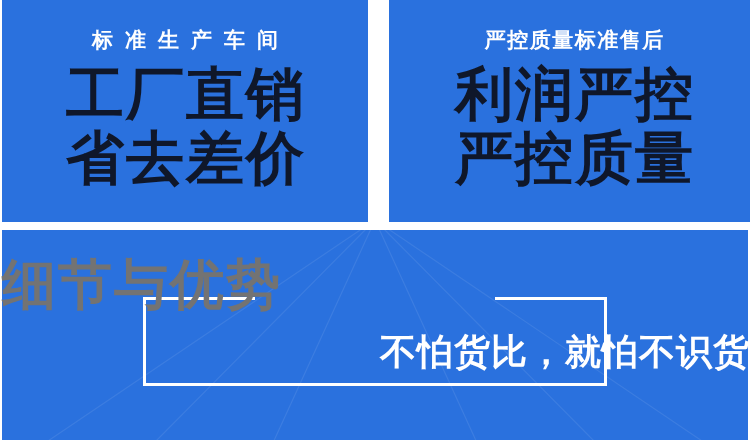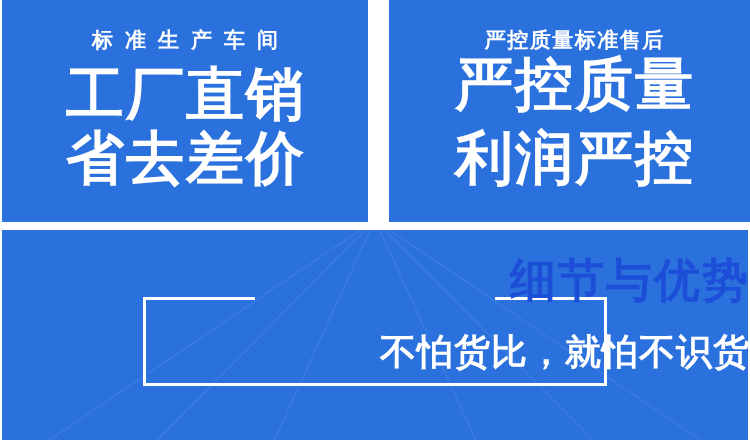--- a/index.html
+++ b/index.html
@@ -88,21 +88,21 @@
     margin-top: 30px;
   }
 
   .headline {
     font-weight: bold;
     font-size: 58px;
     line-height: 1.03;
     letter-spacing: 2px;
     text-indent: 2px;
     white-space: nowrap;
-    color: #ffffff;
+    color: #0f172a;
   }
   .headline.l1 { margin-top: 14px; }
   .headline.l2 { margin-top: 4px; }
 
   
   .frame {
     position: absolute;
     left: 143px;
     top: 297px;
     width: 464px;
@@ -119,27 +119,27 @@
     background: #ffffff;
   }
   .frame-top-left-seg  { left: -3px;  width: 112px; }
   .frame-top-right-seg { right: -3px; width: 112px; }
 
   .bottom-title {
     position: absolute;
     left: 0;
     right: 0;
     top: 258px;
-    text-align: right;
-    font-size: 46px;
+    text-align: left;
+    font-size: 54px;
     font-weight: bold;
     line-height: 1;
     letter-spacing: 2px;
     text-indent: 2px;
-    color: #1d4ed8;
+    color: #737373;
     white-space: nowrap;
   }
   .bottom-sub {
     position: absolute;
     left: 0;
     right: 0;
     top: 334px;
     text-align: right;
     font-size: 36px;
     font-weight: bold;
@@ -159,22 +159,22 @@
     <div class="panel-inner">
       <div class="eyebrow eyebrow-spaced">标准生产车间</div>
       <div class="headline l1">工厂直销</div>
       <div class="headline l2">省去差价</div>
     </div>
   </div>
 
   <div class="panel panel-top-right">
     <div class="panel-inner">
       <div class="eyebrow eyebrow-tight">严控质量标准售后</div>
+      <div class="headline l1">利润严控</div>
       <div class="headline l2">严控质量</div>
-      <div class="headline l1">利润严控</div>
     </div>
   </div>
 
   <div class="panel panel-bottom">
     <svg class="rays" viewBox="0 0 746 210" preserveAspectRatio="none">
       <line x1="373" y1="-10" x2="150" y2="215"></line>
       <line x1="373" y1="-10" x2="596" y2="215"></line>
       <line x1="373" y1="-10" x2="40" y2="215"></line>
       <line x1="373" y1="-10" x2="706" y2="215"></line>
       <line x1="373" y1="-10" x2="270" y2="215"></line>

